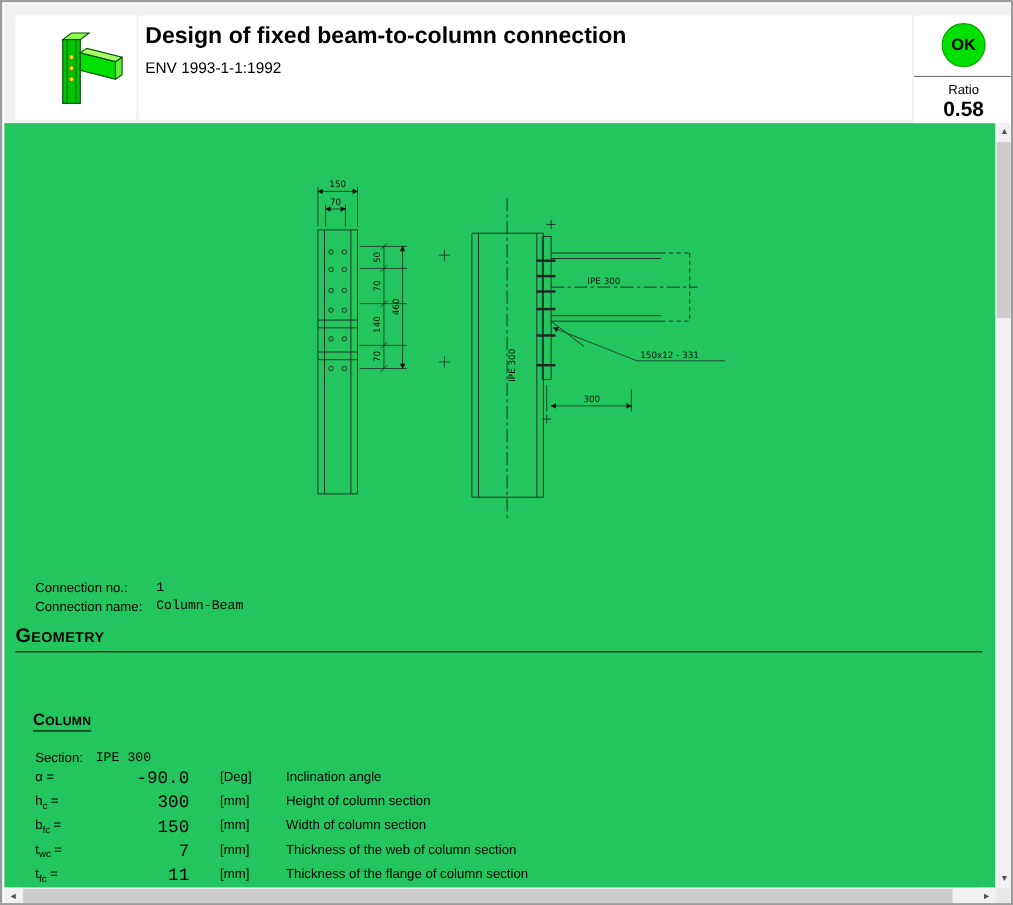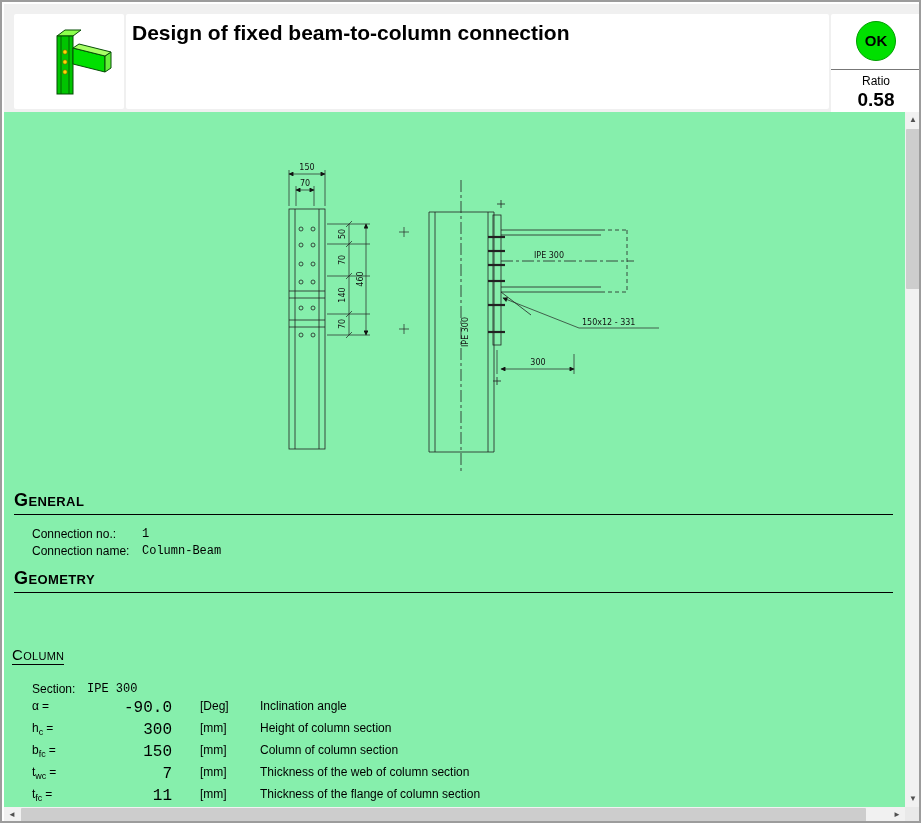--- a/index.html
+++ b/index.html
@@ -21,26 +21,26 @@
   .status-box{position:absolute; left:827px; top:10px; width:90px; height:121px;
     background:#fff; border-radius:2px; text-align:center;}
   .ok-badge{width:38px; height:38px; border-radius:50%; background:#00e000;
     border:1px solid #00a000; margin:7px auto 0; line-height:38px;
     font-weight:bold; font-size:15px; color:#000;}
   .status-divider{margin:8px 0 0 0; border:none; border-top:1px solid #777; width:100%;}
   .ratio-label{margin-top:4px; font-size:12px;}
   .ratio-value{margin-top:1px; font-size:19px; font-weight:bold;}
   
   .content{position:absolute; top:110px; left:2px; width:901px; height:695px;
-    background:#86efac; overflow:hidden;}
+    background:#22c55e; overflow:hidden;}
   .drawing-svg{position:absolute; top:2px; left:0;}
   .h1{position:absolute; left:10px; width:879px; font-size:18px; font-weight:bold;
     font-variant:small-caps; letter-spacing:0.4px; border-bottom:1px solid #000;
     padding-bottom:3px;}
-  .h2{position:absolute; left:8px; font-size:15px; font-weight:normal;
+  .h2{position:absolute; left:26px; font-size:15px; font-weight:bold;
     font-variant:small-caps; letter-spacing:0.3px; border-bottom:1px solid #000;
     padding-bottom:1px;}
   .row{position:absolute; left:0; width:880px; height:17px; font-size:12px;}
   .g-label{position:absolute; left:28px;}
   .g-val{position:absolute; left:138px; font-family:"Liberation Mono", monospace; font-size:12px;}
   .p-sym{position:absolute; left:28px;}
   .p-sub{font-size:9px;}
   .p-eq{margin-left:3px;}
   .p-val{position:absolute; left:60px; width:108px; text-align:right;
     font-family:"Liberation Mono", monospace; font-size:16px;}
@@ -76,20 +76,21 @@
         <polygon points="50,26 82,34 82,50 50,42" fill="#00e000" stroke="#054d05" stroke-width="1"></polygon>
         <polygon points="82,34 88,30 88,46 82,50" fill="#66ef3a" stroke="#054d05" stroke-width="1"></polygon>
         <polygon points="50,26 56,22 88,30 82,34" fill="#a7ff66" stroke="#054d05" stroke-width="1"></polygon>
         <circle cx="42" cy="30" r="2.2" fill="#ffd800" stroke="#6b5400" stroke-width="0.6"></circle>
         <circle cx="42" cy="40" r="2.2" fill="#ffd800" stroke="#6b5400" stroke-width="0.6"></circle>
         <circle cx="42" cy="50" r="2.2" fill="#ffd800" stroke="#6b5400" stroke-width="0.6"></circle>
       </svg>
     </div>
     <div class="title-box">
       <div class="doc-title">Design of fixed beam-to-column connection</div>
+      <div class="doc-code">ENV 1993-1-1:1992</div>
     </div>
     <div class="status-box">
       <div class="ok-badge">OK</div>
       <hr class="status-divider">
       <div class="ratio-label">Ratio</div>
       <div class="ratio-value">0.58</div>
     </div>
   </div>
 
   <div class="content">
@@ -191,21 +192,20 @@
         <line x1="493" y1="348" x2="493" y2="372"></line>
         <line x1="570" y1="352" x2="570" y2="372"></line>
         <line x1="497" y1="367" x2="570" y2="367" marker-start="url(#ar)" marker-end="url(#ar)"></line>
       </g>
       <text class="dtx" x="545" y="256" text-anchor="middle">IPE 300</text>
       <text class="dtx" text-anchor="middle" transform="rotate(-90 464 330)" x="464" y="330">IPE 300</text>
       <text class="dtx" x="578" y="323" text-anchor="start">150x12 - 331</text>
       <text class="dtx" x="534" y="363" text-anchor="middle">300</text>
     </svg>
 
-    <div class="h1" style="top:378px;">General</div>
     <div class="row" style="top:415px;">
       <span class="g-label">Connection no.:</span>
       <span class="g-val">1</span>
     </div>
     <div class="row" style="top:432px;">
       <span class="g-label">Connection name:</span>
       <span class="g-val">Column-Beam</span>
     </div>
 
     <div class="h1" style="top:456px;">Geometry</div>
@@ -226,21 +226,21 @@
     <div class="row" style="top:609px;">
       <span class="p-sym"><span>h</span><sub class="p-sub">c</sub><span class="p-eq">=</span></span>
       <span class="p-val">300</span>
       <span class="p-unit">[mm]</span>
       <span class="p-desc">Height of column section</span>
     </div>
     <div class="row" style="top:631px;">
       <span class="p-sym"><span>b</span><sub class="p-sub">fc</sub><span class="p-eq">=</span></span>
       <span class="p-val">150</span>
       <span class="p-unit">[mm]</span>
-      <span class="p-desc">Column of column section</span>
+      <span class="p-desc">Width of column section</span>
     </div>
     <div class="row" style="top:653px;">
       <span class="p-sym"><span>t</span><sub class="p-sub">wc</sub><span class="p-eq">=</span></span>
       <span class="p-val">7</span>
       <span class="p-unit">[mm]</span>
       <span class="p-desc">Thickness of the web of column section</span>
     </div>
     <div class="row" style="top:675px;">
       <span class="p-sym"><span>t</span><sub class="p-sub">fc</sub><span class="p-eq">=</span></span>
       <span class="p-val">11</span>

